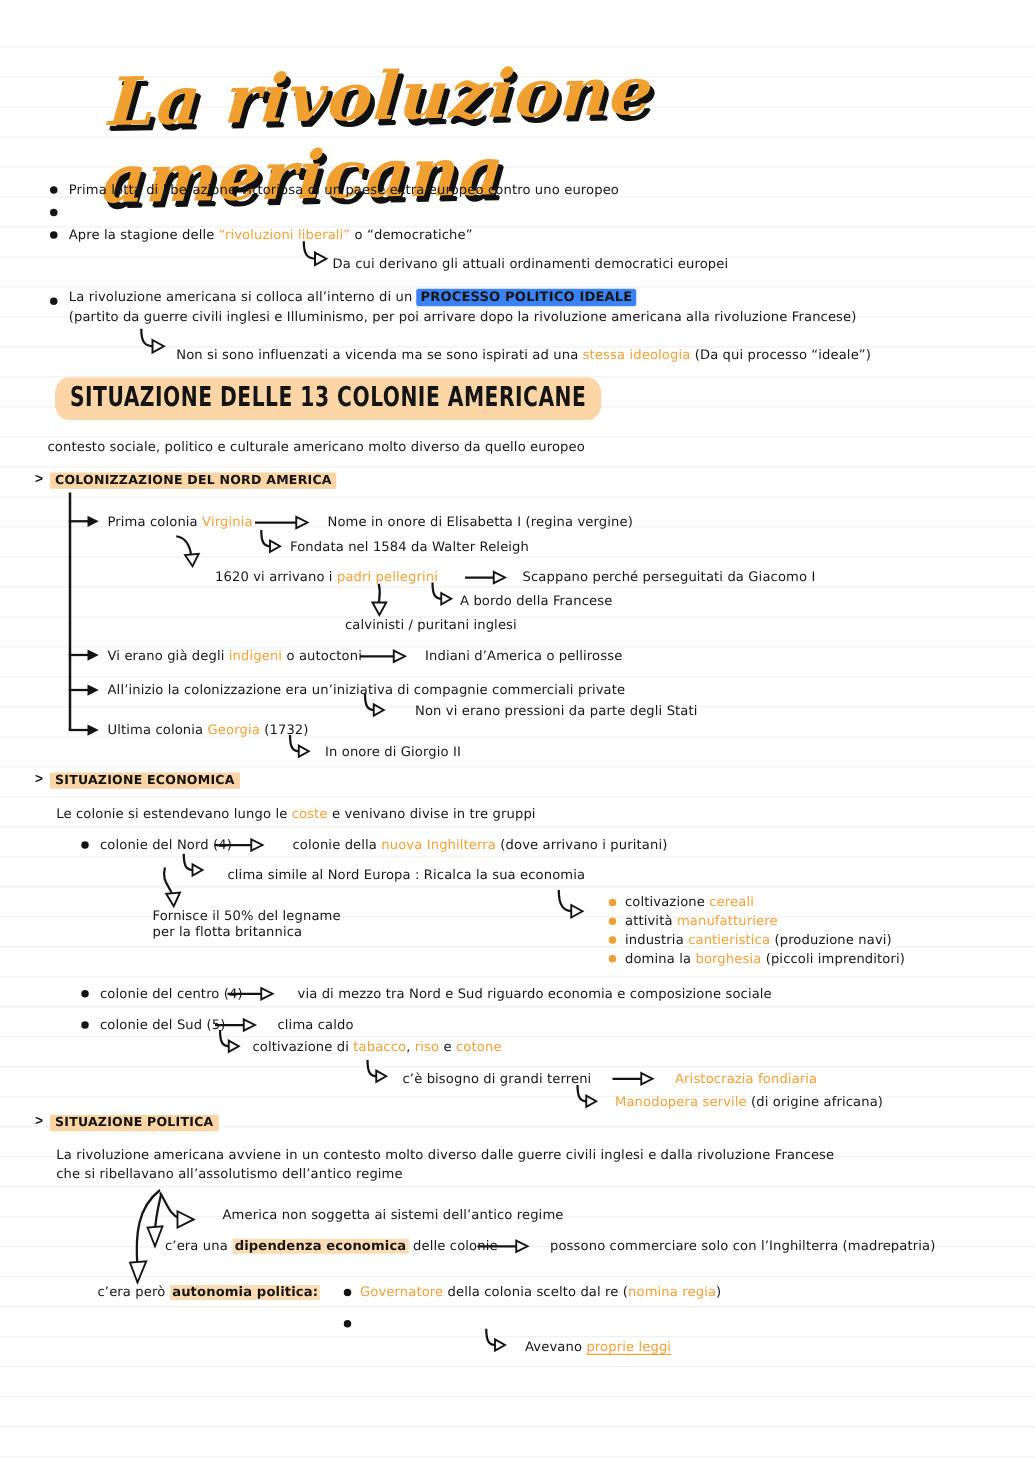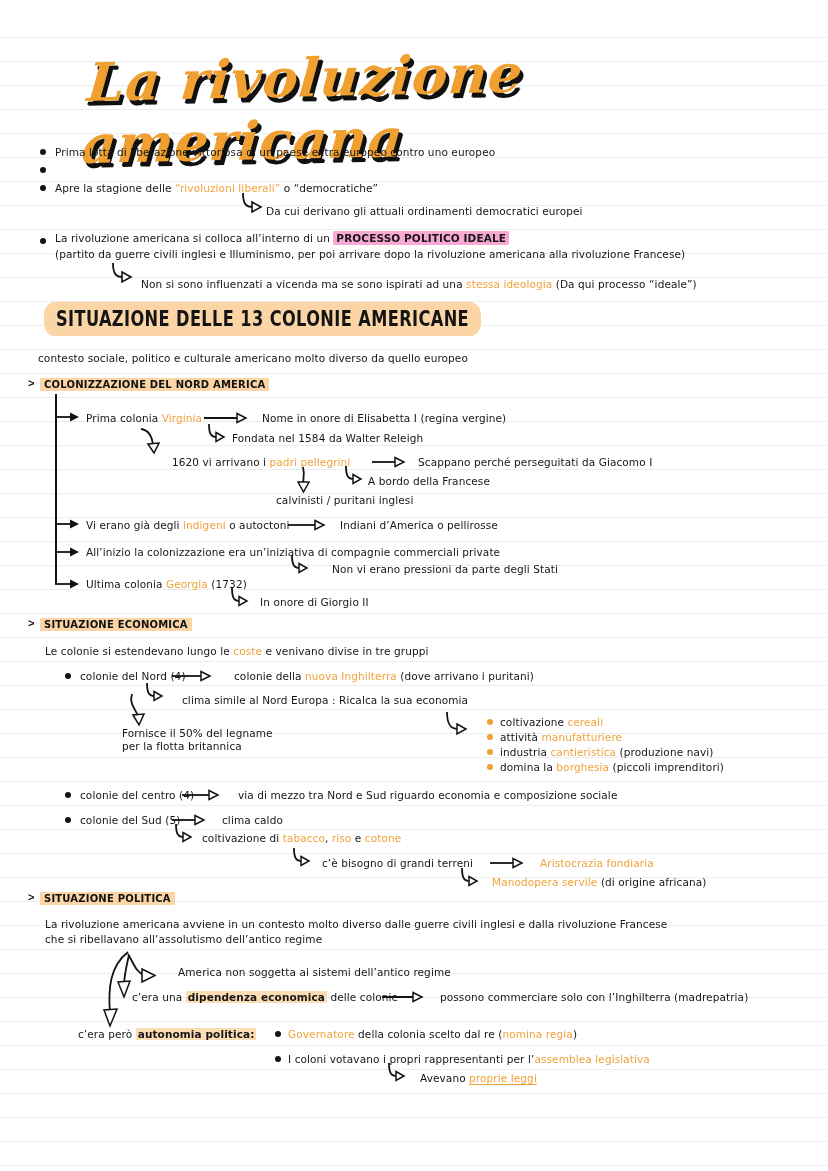--- a/index.html
+++ b/index.html
@@ -16,21 +16,21 @@
     background-image:repeating-linear-gradient(to bottom,
        #ffffff 0px,#ffffff 23px,#eceded 23px,#eceded 24px);
     background-position:0 14px;}
   #page{position:absolute;inset:0;z-index:1;}
 
   .tx{position:absolute;white-space:nowrap;font-family:"DejaVu Sans",sans-serif;
       font-size:10.5px;letter-spacing:.1px;color:#161616;}
   .or{color:#f0a23a;}
   .u{text-underline-offset:2px;}
   .uo{text-decoration:underline;text-underline-offset:2px;text-decoration-color:#f0a23a;}
-  .hl{background:#f9a8d4;padding:1px 3px;border-radius:2px;font-weight:bold;}
+  .hl{background:#3b82f6;padding:1px 3px;border-radius:2px;font-weight:bold;}
   .hl2{background:#fbdcb4;padding:0 2px;font-weight:bold;}
 
   
   #title{position:absolute;left:88px;top:44px;width:660px;height:66px;
     font-family:"DejaVu Serif",serif;font-style:italic;font-weight:bold;
     font-size:53px;letter-spacing:1px;color:#f0a030;
     text-shadow:3px 4px 0 #111, 4px 5px 0 #111;
     transform:skewX(-6deg) rotate(-1.2deg);}
 
   
@@ -316,23 +316,20 @@
   <div class="tx" style="left:78px;top:1028px">
     <span>c’era però </span><span class="hl2">autonomia politica:</span>
   </div>
 
   <div class="dot" style="left:275px;top:1031px"></div>
   <div class="tx" style="left:288px;top:1028px">
     <span class="or">Governatore</span><span> della colonia scelto dal re (</span><span class="or">nomina regia</span><span>)</span>
   </div>
 
   <div class="dot" style="left:275px;top:1056px"></div>
-  <div class="tx" style="left:288px;top:1053px">
-    <span>I coloni votavano i propri rappresentanti per l’</span><span class="or">assemblea legislativa</span>
-  </div>
 
   <svg class="ov" style="left:385px;top:1063px" width="30" height="22" viewBox="0 0 30 22">
     <path d="M4,0 C4,10 6,13 12,13" stroke="#141414" stroke-width="1.8" fill="none"></path>
     <path d="M11,8.5 L19,13 L11,17.5 Z" stroke="#141414" stroke-width="1.5" fill="#fff"></path>
   </svg>
   <div class="tx" style="left:420px;top:1072px">
     <span>Avevano </span><span class="or uo">proprie leggi</span>
   </div>
 
 </div>

